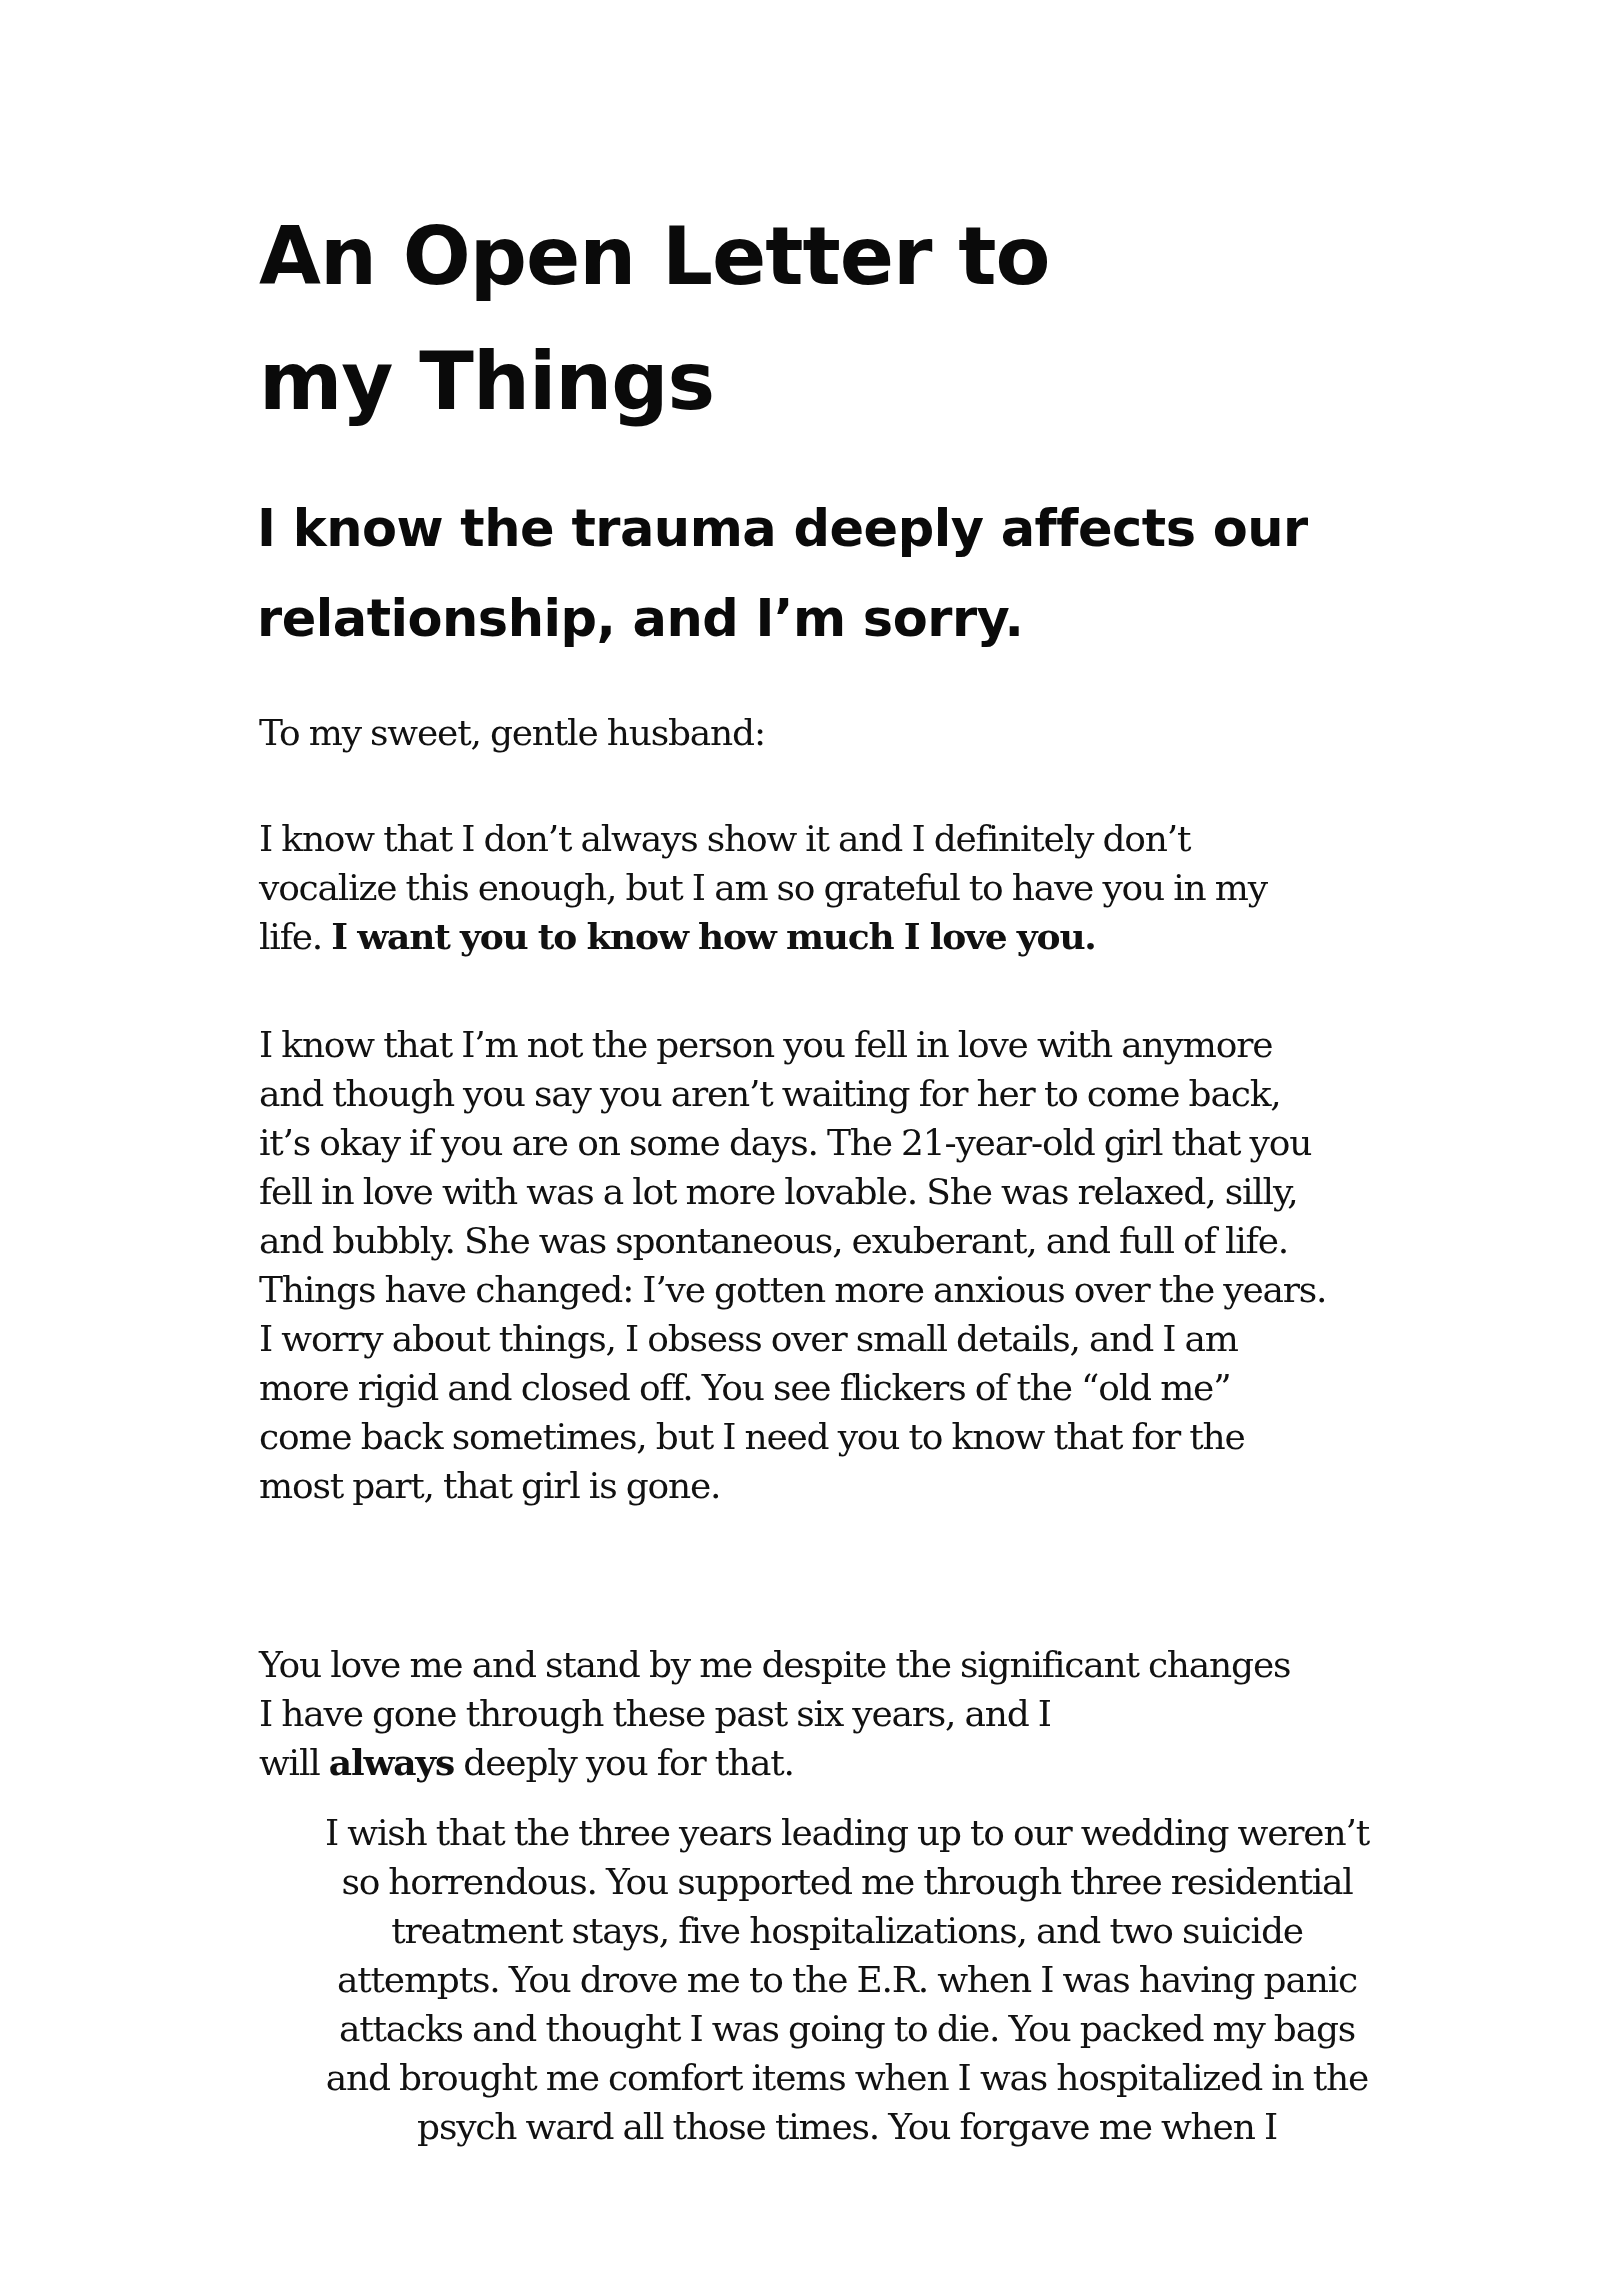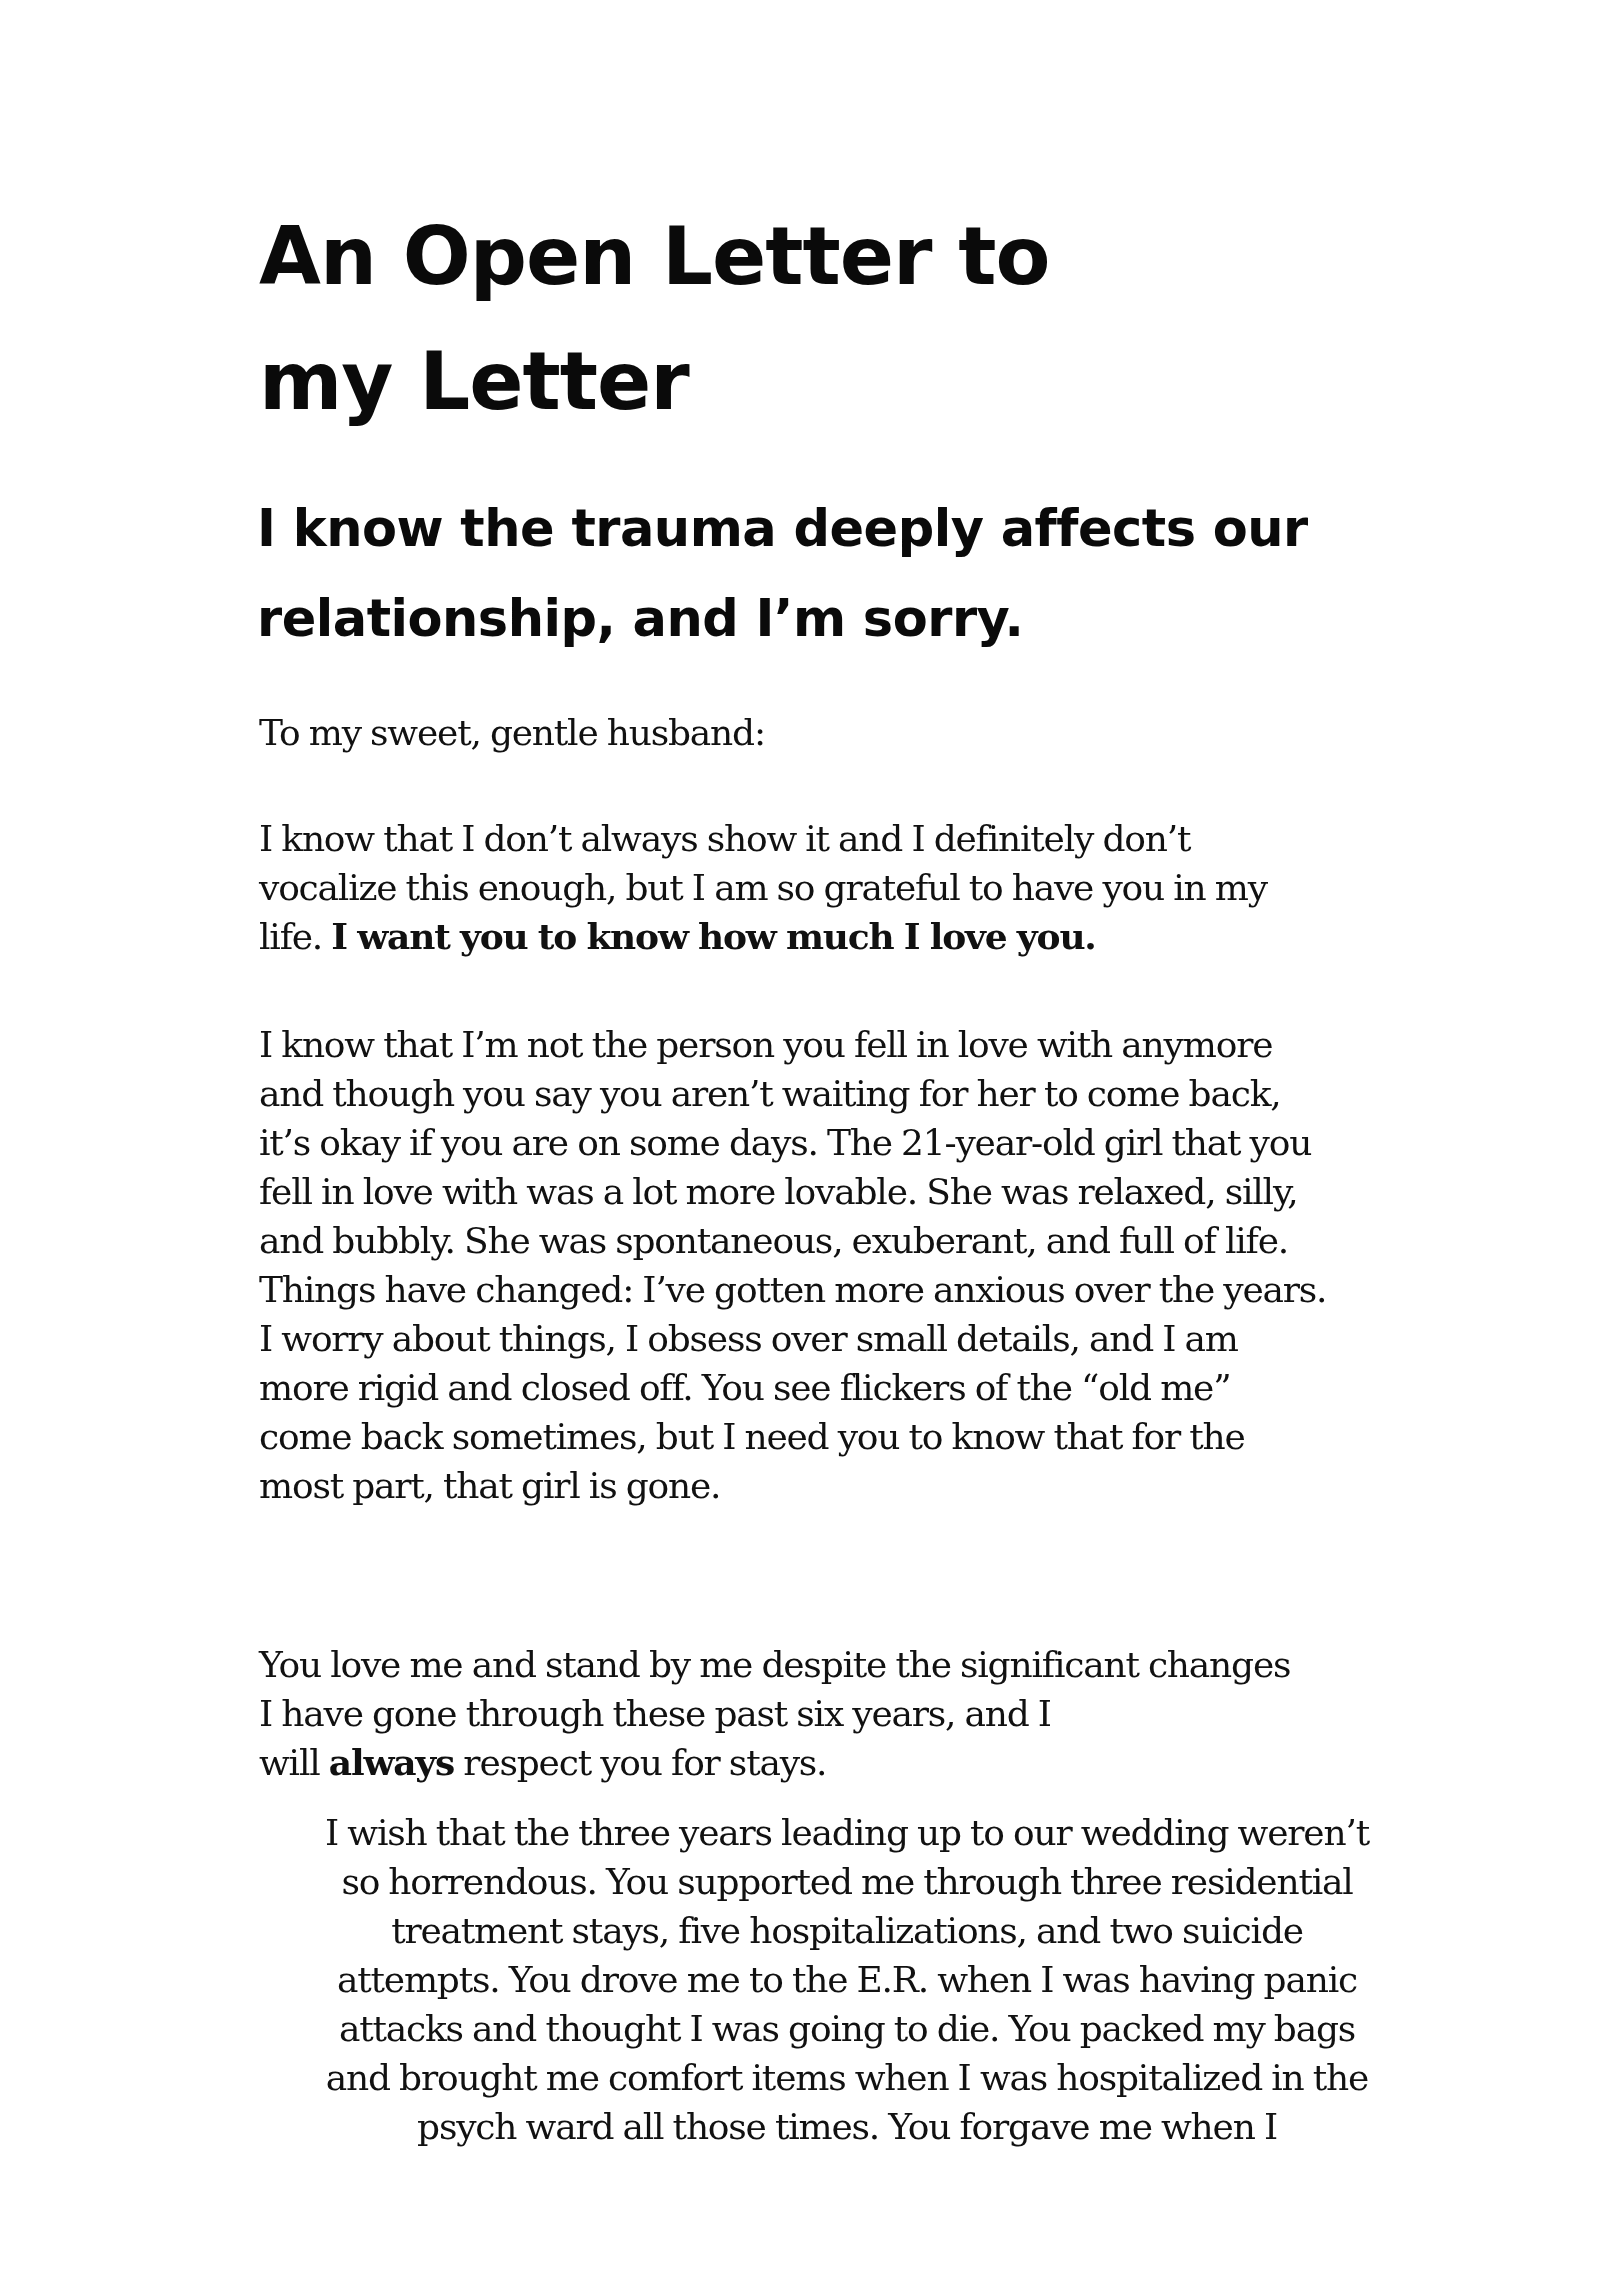--- a/index.html
+++ b/index.html
@@ -68,21 +68,21 @@
     .para3 { top: 1628px; }
     .para4 { top: 1796px; text-align: center; }
   </style>
 </head>
 <body>
 
 <div class="page">
 
   <h1 class="title">
     <span>An Open Letter to</span>
-    <span>my Letter</span>
+    <span>my Things</span>
   </h1>
 
   <h2 class="subtitle">
     <span>I know the trauma deeply affects our</span>
     <span>relationship, and I’m sorry.</span>
   </h2>
 
   <p class="body-text salutation">
     <span class="line">To my sweet, gentle husband:</span>
   </p>
@@ -102,21 +102,21 @@
     <span class="line">Things have changed: I’ve gotten more anxious over the years.</span>
     <span class="line">I worry about things, I obsess over small details, and I am</span>
     <span class="line">more rigid and closed off. You see flickers of the “old me”</span>
     <span class="line">come back sometimes, but I need you to know that for the</span>
     <span class="line">most part, that girl is gone.</span>
   </p>
 
   <p class="body-text para3">
     <span class="line">You love me and stand by me despite the significant changes</span>
     <span class="line">I have gone through these past six years, and I</span>
-    <span class="line"><span>will </span><b>always</b><span> respect you for stays.</span></span>
+    <span class="line"><span>will </span><b>always</b><span> deeply you for that.</span></span>
   </p>
 
   <p class="body-text para4">
     <span class="line">I wish that the three years leading up to our wedding weren’t</span>
     <span class="line">so horrendous. You supported me through three residential</span>
     <span class="line">treatment stays, five hospitalizations, and two suicide</span>
     <span class="line">attempts. You drove me to the E.R. when I was having panic</span>
     <span class="line">attacks and thought I was going to die. You packed my bags</span>
     <span class="line">and brought me comfort items when I was hospitalized in the</span>
     <span class="line">psych ward all those times. You forgave me when I</span>

